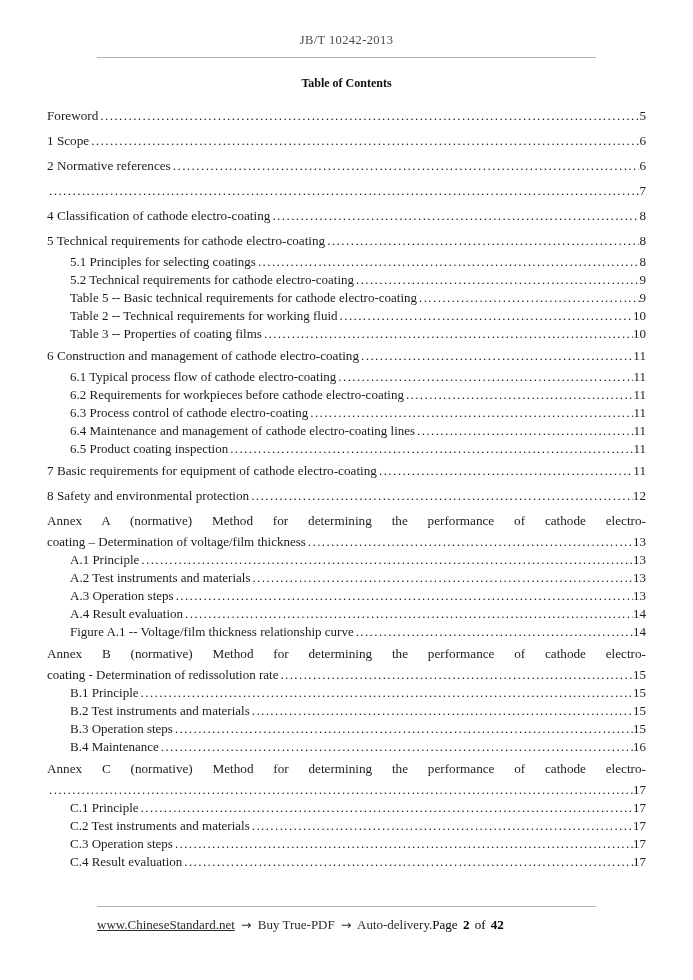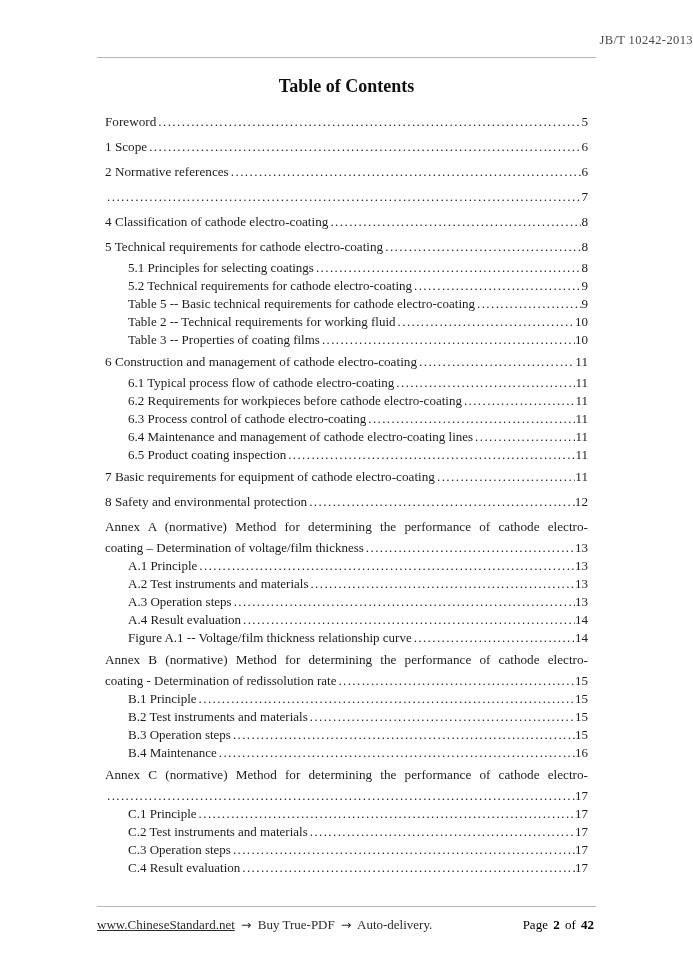--- a/index.html
+++ b/index.html
@@ -5,43 +5,43 @@
   html,body { margin:0; padding:0; background:#ffffff; }
   .page {
     position:relative;
     width:693px; height:980px;
     background:#ffffff;
     font-family:"Liberation Serif", serif;
     color:#1c1c1c;
     box-sizing:border-box;
     overflow:hidden;
   }
-  .header { padding-top:33px; text-align:right; font-size:12.5px; color:#4a4a4a; letter-spacing:0.4px; }
+  .header { padding-top:33px; text-align:center; font-size:12.5px; color:#4a4a4a; letter-spacing:0.4px; }
   .header-rule { border:none; border-top:1px solid #b4b4b4; margin:9px 97px 0 97px; }
-  .title { text-align:center; font-size:18px; font-weight:bold; color:#0f0f0f; margin:18px 0 12px 0; }
-  .toc { margin:0 105px; }
+  .title { text-align:center; font-size:12px; font-weight:bold; color:#0f0f0f; margin:18px 0 12px 0; }
+  .toc { margin:0 47px; }
   .toc-row { display:flex; align-items:baseline; }
   .lvl1 { font-size:13.2px; line-height:25px; height:25px; }
   .lvl2 { font-size:13px; line-height:18px; height:18px; padding-left:23px; }
   .annex-line1 {
     font-size:13.2px; line-height:25px; height:25px;
     text-align:justify; text-align-last:justify;
     overflow:hidden; white-space:normal;
   }
   .annex-line2 { font-size:13px; line-height:18px; height:18px; }
   .label { white-space:nowrap; flex:0 0 auto; }
   .leader { flex:1 1 auto; overflow:hidden; white-space:nowrap; padding:0 2px; min-width:8px; }
   .leader::after {
     content:"........................................................................................................................................................................................................................";
     letter-spacing:1.4px;
   }
   .pg { flex:0 0 auto; }
   .footer-wrap { position:absolute; left:0; right:0; top:906px; }
   .footer-rule { border:none; border-top:1px solid #b4b4b4; margin:0 97px; }
-  .footer { display:flex; justify-content:space-between; align-items:baseline; margin:10px 97px 0 97px; font-size:13px; color:#2b2b2b; }
+  .footer { display:flex; align-items:baseline; margin:10px 97px 0 97px; font-size:13px; color:#2b2b2b; }
   .footer-left a { color:#2b2b2b; text-decoration:underline; cursor:pointer; }
   .arrow { font-family:"DejaVu Sans", sans-serif; font-size:12.5px; padding:0 3px; }
   .footer-right { color:#000000; }
   .footer-right .num { font-weight:bold; padding:0 2px; }
 </style>
 </head>
 <body>
 
 <div class="page">
 

